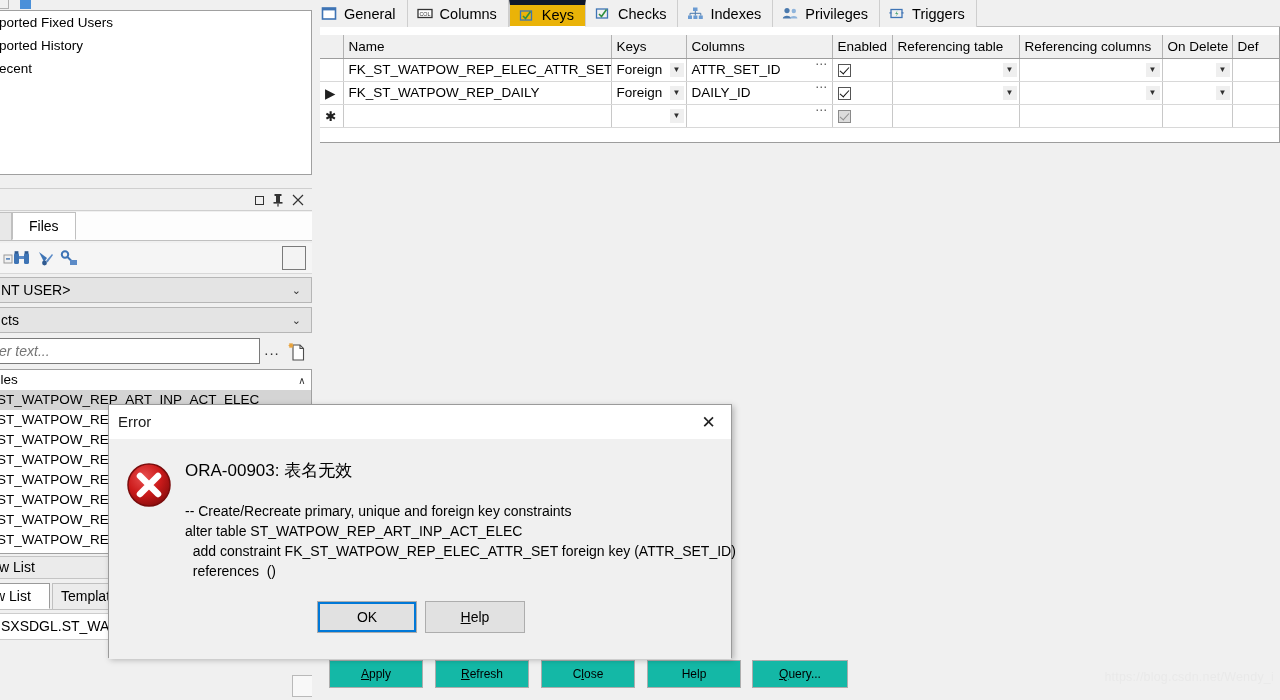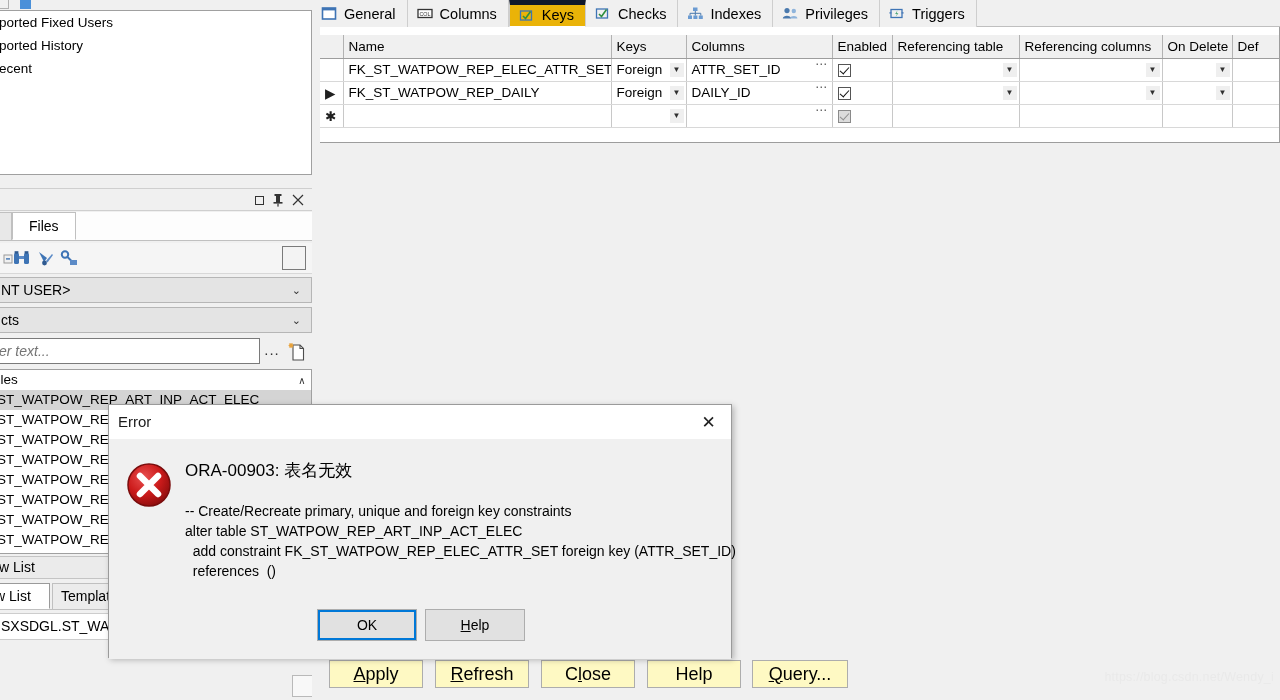--- a/index.html
+++ b/index.html
@@ -223,22 +223,22 @@
     border-width: 0 1.7px 1.7px 0; transform: rotate(42deg);
   }
   .chk.dim { background: #dcdcdc; border-color: #8a8a8a; }
   .chk.dim.on::after { border-color: #8f8f8f; }
   td.center { text-align: center; padding: 0; }
 
   
   #btnbar { position: absolute; left: 312px; top: 655px; width: 968px; height: 45px; background: #f0f0f0; }
   .dbtn {
     position: absolute; top: 5px; height: 28px;
-    background: #fef9c3; border: 1px solid #adadad;
-    font-family: "Liberation Sans", sans-serif; font-size: 18px; color: #000;
+    background: #14b8a6; border: 1px solid #adadad;
+    font-family: "Liberation Sans", sans-serif; font-size: 12px; color: #000;
     display: flex; align-items: center; justify-content: center; cursor: default;
   }
   .dbtn u { text-decoration: underline; }
 
   #watermark {
     position: absolute; right: 6px; top: 670px;
     font-size: 12.5px; color: #e9e9e9; white-space: nowrap;
     letter-spacing: 0.2px;
   }
 
@@ -260,21 +260,21 @@
   #err-close {
     position: absolute; right: 0px; top: 0px; width: 45px; height: 34px;
     display: flex; align-items: center; justify-content: center;
     font-size: 17px; color: #222; cursor: default;
   }
   #err-body { position: absolute; left: 0; top: 34px; width: 100%; height: 220px; background: #f0f0f0; }
   #err-icon { position: absolute; left: 16px; top: 22px; width: 48px; height: 48px; }
   #err-text { position: absolute; left: 76px; top: 20px; width: 530px; }
   #err-headline { font-size: 17px; margin-bottom: 19px; }
   .err-line { font-size: 14px; line-height: 20px; white-space: pre; }
-  #err-buttons { position: absolute; left: 0; bottom: 18px; width: 100%; height: 32px; text-align: right; }
+  #err-buttons { position: absolute; left: 0; bottom: 26px; width: 100%; height: 32px; text-align: right; }
   #err-ok {
     position: absolute; left: 208px; top: 0; width: 100px; height: 32px;
     background: #e1e1e1; border: 1px solid #adadad;
     outline: 2px solid #0078d7; outline-offset: -3px;
     display: flex; align-items: center; justify-content: center; font-size: 14px; cursor: default;
   }
   #err-help {
     position: absolute; left: 316px; top: 0; width: 100px; height: 32px;
     background: #e1e1e1; border: 1px solid #adadad;
     display: flex; align-items: center; justify-content: center; font-size: 14px; cursor: default;

